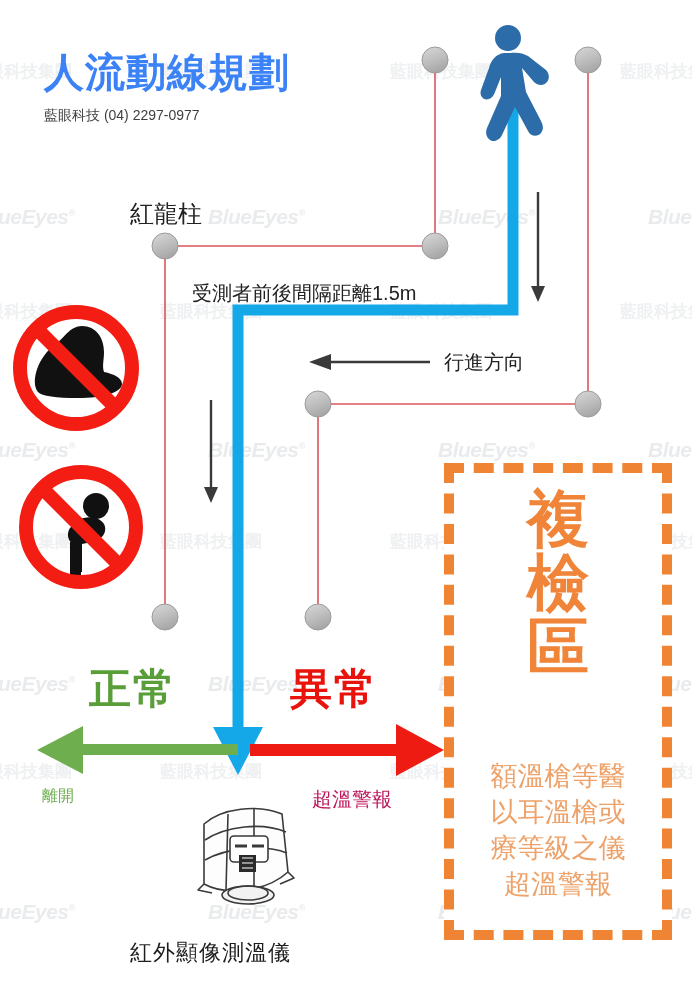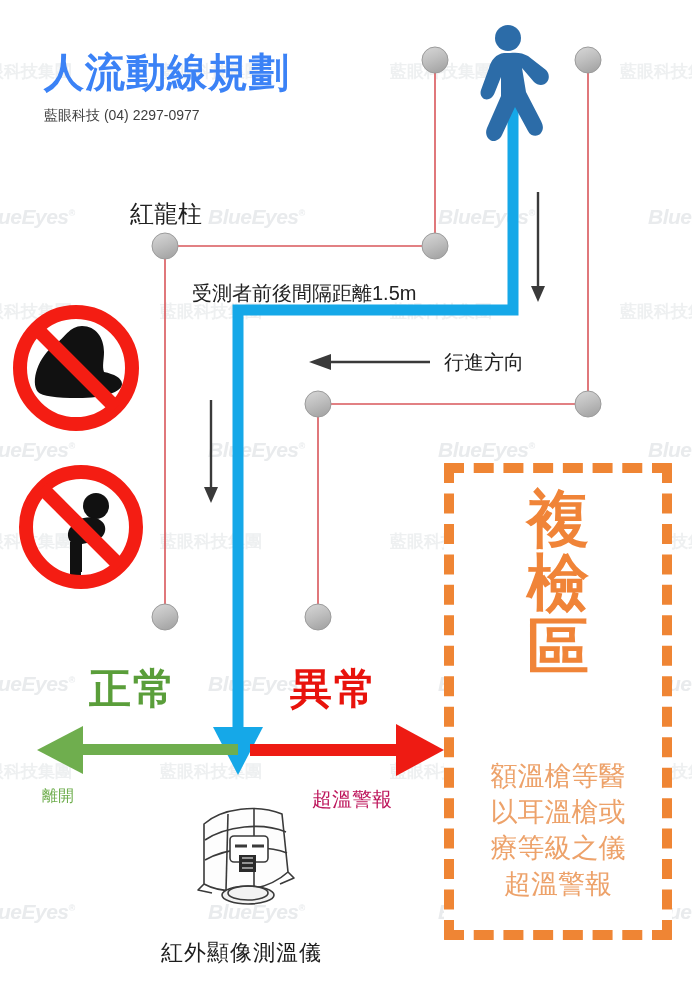--- a/index.html
+++ b/index.html
@@ -54,21 +54,21 @@
   
   .lbl { position:absolute; white-space:nowrap; z-index:7; }
   .lbl-post     { left:130px;  top:198px;  font-size:24px; color:#222; }
   .lbl-gap      { left:192px;  top:280px;  font-size:20px; color:#222; }
   .lbl-dir      { left:444px;  top:349px;  font-size:20px; color:#222; }
 
   .lbl-normal   { left:89px;   top:661px;  font-size:42px; font-weight:bold; color:#5a9e3a; letter-spacing:2px;}
   .lbl-abnormal { left:290px;  top:661px;  font-size:42px; font-weight:bold; color:#e8130c; letter-spacing:2px;}
   .lbl-leave    { left:42px;   top:786px;  font-size:16px; color:#6fae4e; }
   .lbl-alarm    { left:312px;  top:786px;  font-size:20px; color:#be185d; }
-  .lbl-device   { left:161px;  top:938px;  font-size:22px; color:#1d1d1d; letter-spacing:1px;}
+  .lbl-device   { left:130px;  top:938px;  font-size:22px; color:#1d1d1d; letter-spacing:1px;}
 
   
   #recheck {
     position:absolute; left:444px; top:463px;
     width:228px; height:477px;
     z-index:5;
     background:#ffffff;
   }
   #recheck .dash {
     position:absolute; inset:0;

